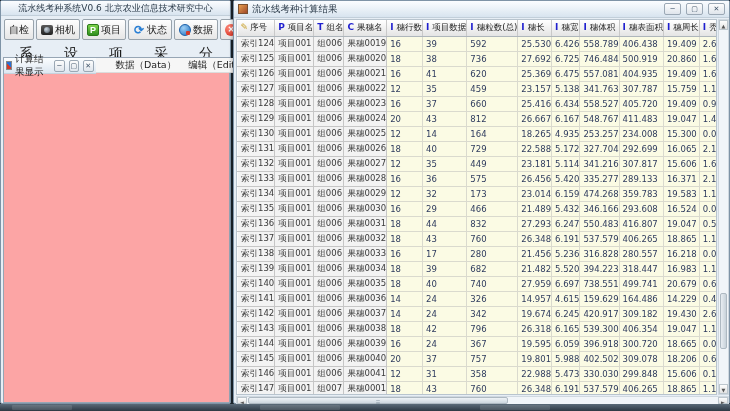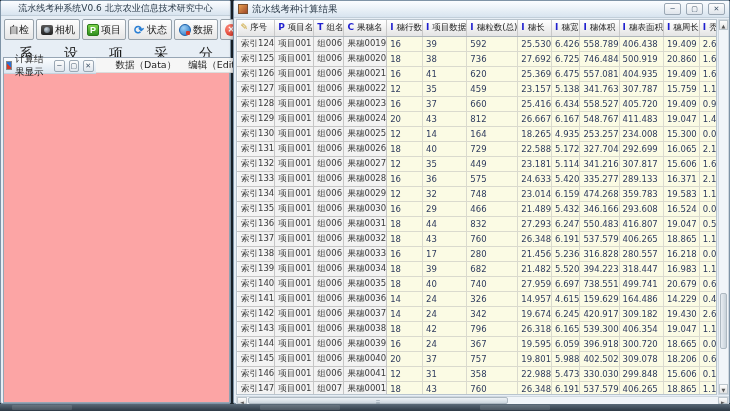--- a/index.html
+++ b/index.html
@@ -406,35 +406,35 @@
             <td class="c-num">1.656</td>
           </tr>
           <tr>
             <td class="c-key">索引133</td>
             <td class="c-key">项目001</td>
             <td class="c-key">组006</td>
             <td class="c-key">果穗0028</td>
             <td class="c-num">16</td>
             <td class="c-num">36</td>
             <td class="c-num">575</td>
-            <td class="c-num">24.633</td>
+            <td class="c-num">26.456</td>
             <td class="c-num">5.420</td>
             <td class="c-num">335.277</td>
             <td class="c-num">289.133</td>
             <td class="c-num">16.371</td>
             <td class="c-num">2.167</td>
           </tr>
           <tr>
             <td class="c-key">索引134</td>
             <td class="c-key">项目001</td>
             <td class="c-key">组006</td>
             <td class="c-key">果穗0029</td>
             <td class="c-num">12</td>
             <td class="c-num">32</td>
-            <td class="c-num">748</td>
+            <td class="c-num">173</td>
             <td class="c-num">23.014</td>
             <td class="c-num">6.159</td>
             <td class="c-num">474.268</td>
             <td class="c-num">359.783</td>
             <td class="c-num">19.583</td>
             <td class="c-num">1.169</td>
           </tr>
           <tr>
             <td class="c-key">索引135</td>
             <td class="c-key">项目001</td>

